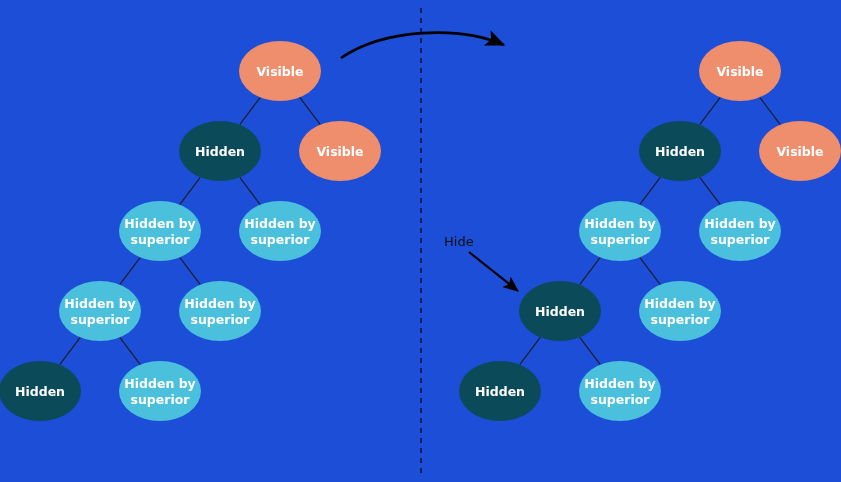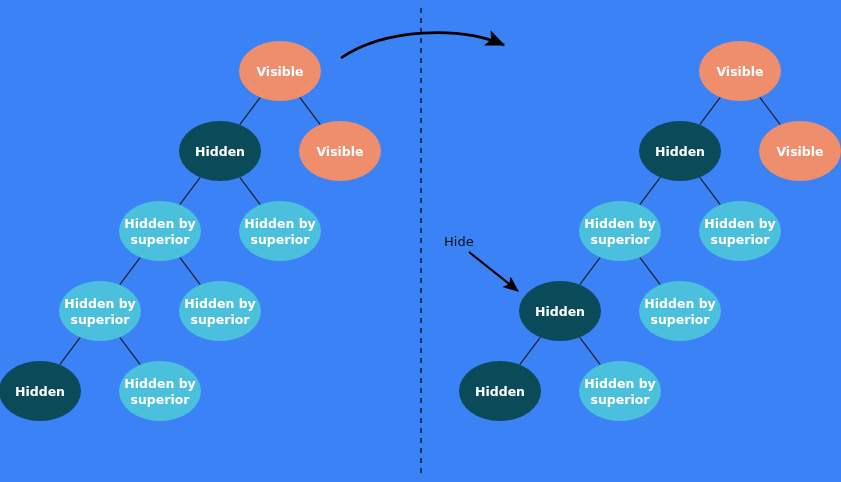--- a/index.html
+++ b/index.html
@@ -7,21 +7,21 @@
     padding: 0;
     background: #ffffff;
   }
   body {
     font-family: "DejaVu Sans", sans-serif;
   }
   #canvas {
     position: relative;
     width: 841px;
     height: 482px;
-    background: #3b82f6;
+    background: #1d4ed8;
     overflow: hidden;
   }
   #diagram-svg {
     position: absolute;
     left: 0;
     top: 0;
     width: 841px;
     height: 482px;
   }
   .node-label {

